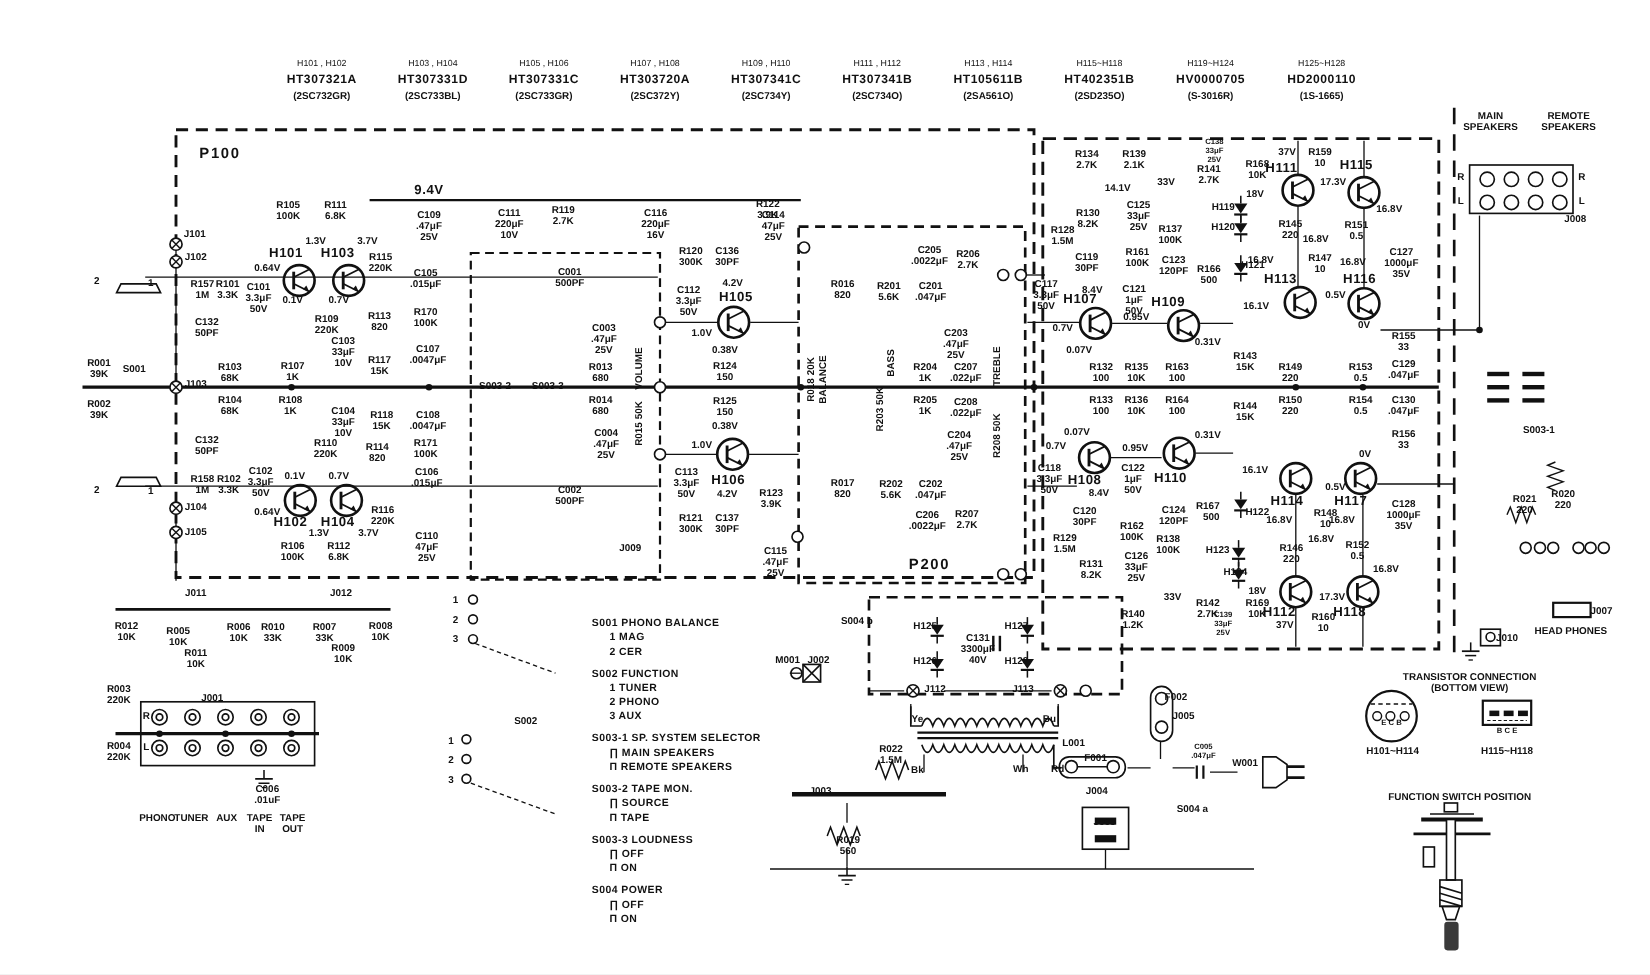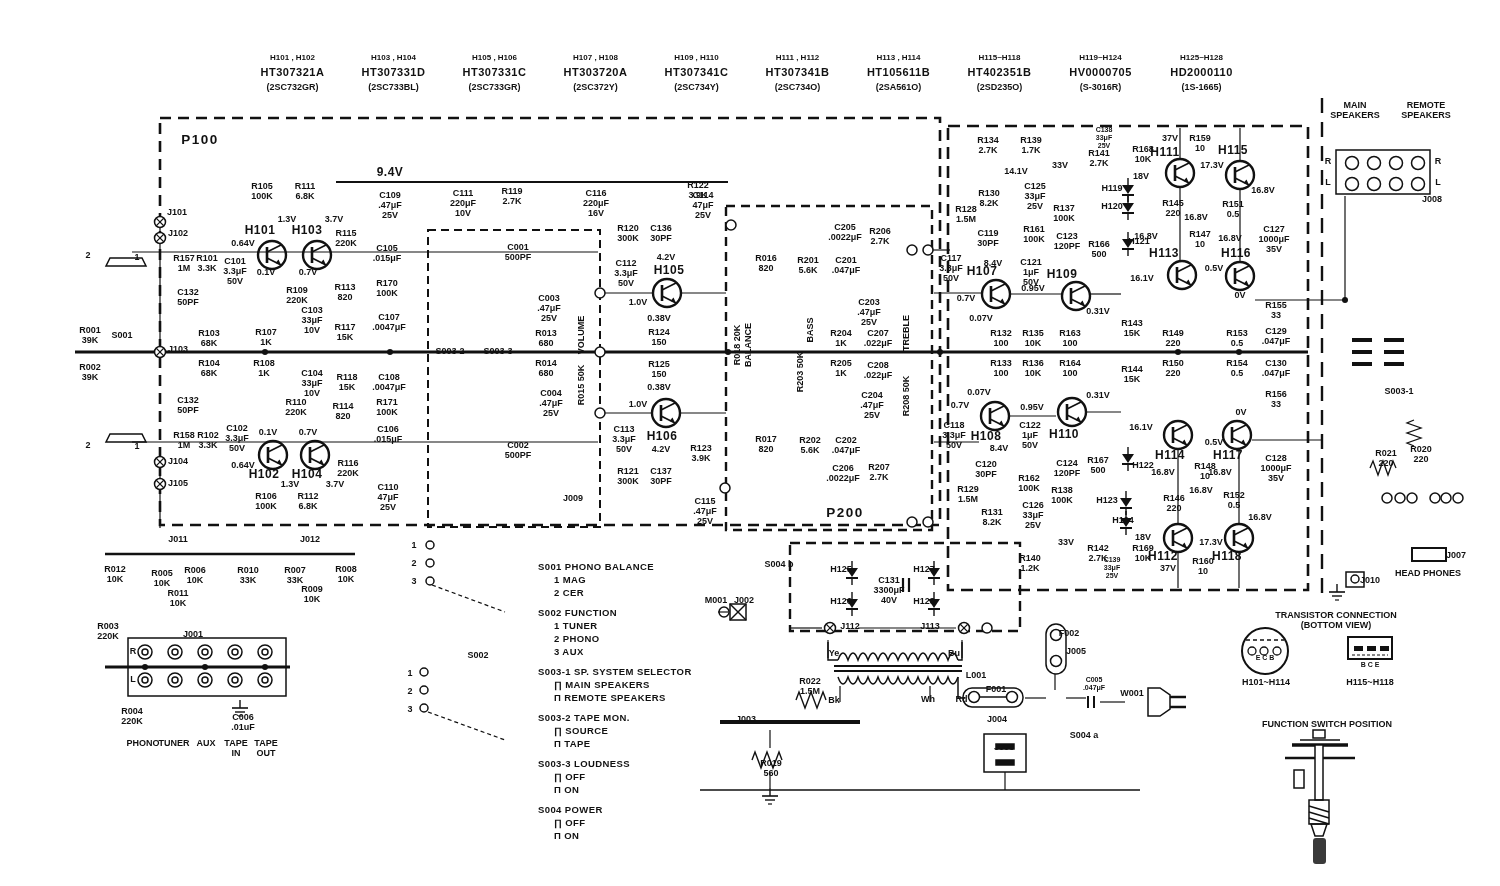--- a/index.html
+++ b/index.html
@@ -3,21 +3,21 @@
 <meta charset="utf-8">
 <style>
   html,body{margin:0;padding:0;background:#e8e8e8;}
   #page{position:relative;width:1500px;height:886px;background:#ffffff;overflow:hidden;
         font-family:"Liberation Sans",sans-serif;color:#111;}
   #art{position:absolute;left:0;top:0;}
   .title{position:absolute;left:645px;top:16px;transform:translateX(-50%);
          font-size:25px;font-weight:800;letter-spacing:2px;white-space:nowrap;}
   #ttable{position:absolute;left:242px;top:52px;width:1010px;display:flex;}
   .tcol{flex:1;text-align:center;line-height:1.5;}
-  .trefs{font-size:8px;font-weight:700;}
+  .trefs{font-size:8px;font-weight:400;}
   .tpart{font-size:11px;font-weight:700;letter-spacing:.5px;}
   .talt{font-size:9px;font-weight:700;}
   .lbl{position:absolute;transform:translateX(-50%);font-size:9px;font-weight:700;
        line-height:1.12;text-align:center;white-space:pre-line;}
   .big{font-size:12px;letter-spacing:.5px;}
   .huge{font-size:13.5px;letter-spacing:1.5px;}
   .tiny{font-size:7px;}
   .vert{transform:translate(-50%,-50%) rotate(-90deg);white-space:nowrap;}
   #legend{position:absolute;left:538px;top:561px;width:220px;}
   .lg-title{font-size:9.5px;font-weight:700;margin-top:9px;letter-spacing:.4px;}
@@ -500,33 +500,33 @@
 47μF
 25V</div>
       <div class="lbl" style="left: 178px; top: 534px;">J011</div>
       <div class="lbl" style="left: 310px; top: 534px;">J012</div>
       <div class="lbl" style="left: 115px; top: 564px;">R012
 10K</div>
       <div class="lbl" style="left: 162px; top: 568px;">R005
 10K</div>
       <div class="lbl" style="left: 178px; top: 588px;">R011
 10K</div>
-      <div class="lbl" style="left: 195px; top: 565px;">R006
+      <div class="lbl" style="left: 217px; top: 565px;">R006
 10K</div>
       <div class="lbl" style="left: 248px; top: 565px;">R010
 33K</div>
       <div class="lbl" style="left: 295px; top: 565px;">R007
 33K</div>
       <div class="lbl" style="left: 312px; top: 584px;">R009
 10K</div>
       <div class="lbl" style="left: 346px; top: 564px;">R008
 10K</div>
       <div class="lbl" style="left: 108px; top: 621px;">R003
 220K</div>
-      <div class="lbl" style="left: 108px; top: 706px; margin-left: 24px;">R004
+      <div class="lbl" style="left: 108px; top: 673px;">R004
 220K</div>
       <div class="lbl" style="left: 193px; top: 629px;">J001</div>
       <div class="lbl" style="left: 133px; top: 646px;">R</div>
       <div class="lbl" style="left: 133px; top: 674px;">L</div>
       <div class="lbl" style="left: 243px; top: 712px;">C006
 .01uF</div>
       <div class="lbl" style="left: 143px; top: 738px;">PHONO</div>
       <div class="lbl" style="left: 174px; top: 738px;">TUNER</div>
       <div class="lbl" style="left: 206px; top: 738px;">AUX</div>
       <div class="lbl" style="left: 236px; top: 738px;">TAPE
@@ -640,21 +640,21 @@
       <div class="lbl" style="left: 846px; top: 435px;">C202
 .047μF</div>
       <div class="lbl" style="left: 843px; top: 463px;">C206
 .0022μF</div>
       <div class="lbl" style="left: 879px; top: 462px;">R207
 2.7K</div>
       <div class="lbl huge" style="left: 845px; top: 505px;">P200</div>
       <div class="lbl" style="left: 988px; top: 135px;">R134
 2.7K</div>
       <div class="lbl" style="left: 1031px; top: 135px;">R139
-1.7K</div>
+2.1K</div>
       <div class="lbl tiny" style="left: 1104px; top: 126px;">C138
 33μF
 25V</div>
       <div class="lbl" style="left: 1099px; top: 148px;">R141
 2.7K</div>
       <div class="lbl" style="left: 1143px; top: 144px;">R168
 10K</div>
       <div class="lbl" style="left: 1170px; top: 133px;">37V</div>
       <div class="lbl big" style="left: 1165px; top: 146px;">H111</div>
       <div class="lbl" style="left: 1200px; top: 133px;">R159
@@ -771,21 +771,21 @@
       <div class="lbl" style="left: 1029px; top: 473px;">R162
 100K</div>
       <div class="lbl" style="left: 1062px; top: 485px;">R138
 100K</div>
       <div class="lbl" style="left: 1033px; top: 500px;">C126
 33μF
 25V</div>
       <div class="lbl" style="left: 1066px; top: 537px;">33V</div>
       <div class="lbl" style="left: 1030px; top: 553px;">R140
 1.2K</div>
-      <div class="lbl" style="left: 1098px; top: 455px;">R167
+      <div class="lbl" style="left: 1098px; top: 455px; text-align: right;">R167
 500</div>
       <div class="lbl" style="left: 1143px; top: 460px;">H122</div>
       <div class="lbl" style="left: 1141px; top: 422px;">16.1V</div>
       <div class="lbl big" style="left: 1170px; top: 449px;">H114</div>
       <div class="lbl" style="left: 1214px; top: 437px;">0.5V</div>
       <div class="lbl big" style="left: 1228px; top: 449px;">H117</div>
       <div class="lbl" style="left: 1241px; top: 407px;">0V</div>
       <div class="lbl" style="left: 1205px; top: 461px;">R148
 10</div>
       <div class="lbl" style="left: 1163px; top: 467px;">16.8V</div>

